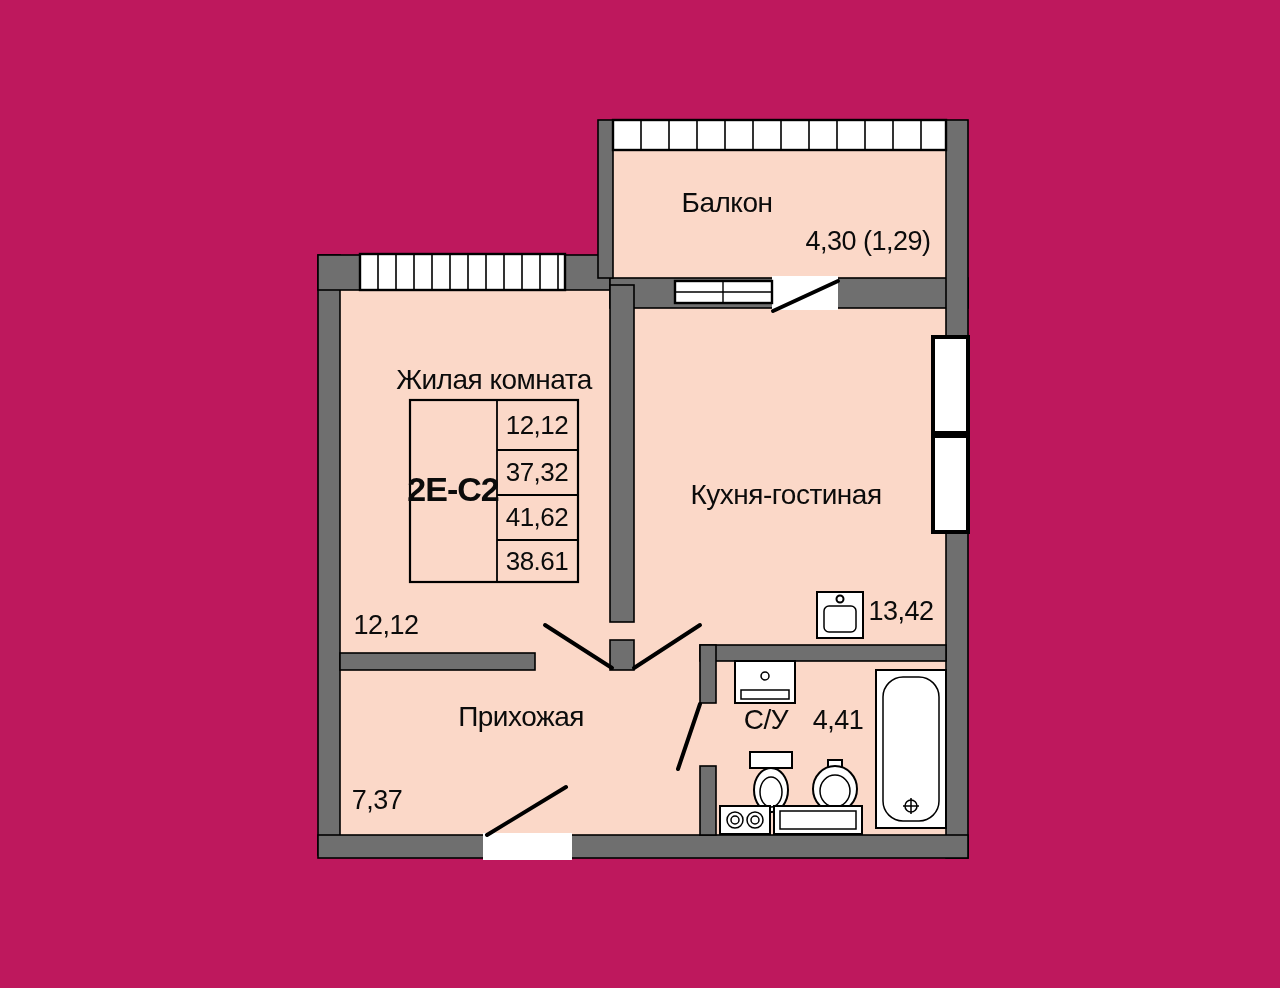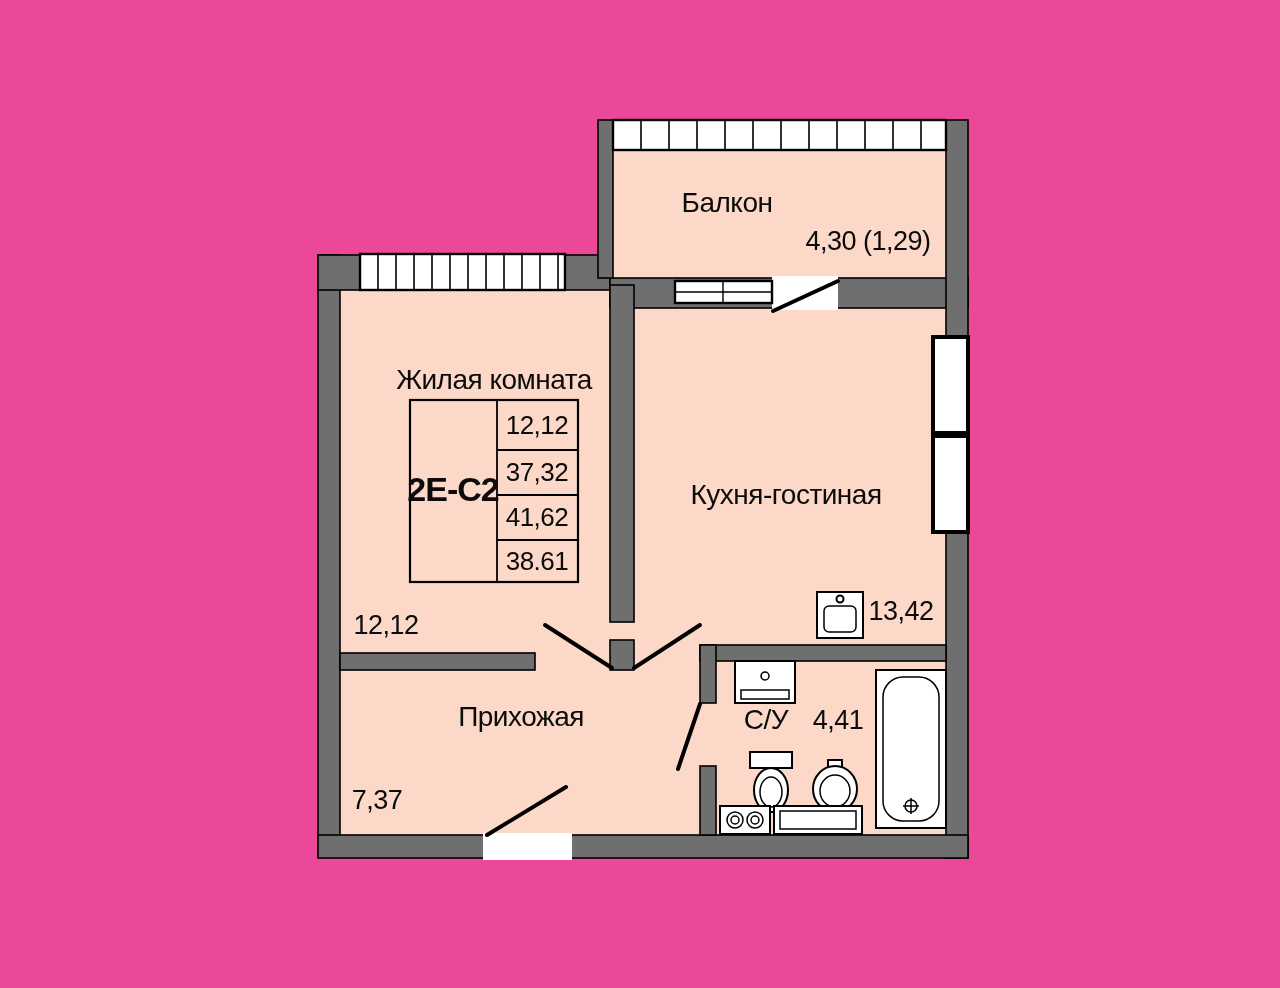--- a/index.html
+++ b/index.html
@@ -1,16 +1,16 @@
 <!DOCTYPE html>
 <html><head>
 <meta charset="utf-8">
 <style>
   html,body { margin:0; padding:0; background:#ffffff; }
-  .stage { width:1280px; height:988px; position:relative; background:#ec4899;text-align:right; }
+  .stage { width:1280px; height:988px; position:relative; background:#be185d;text-align:right; }
   svg { display:block; }
   .wall { stroke:#000000; stroke-width:1.6; }
   .open { fill:#ffffff; stroke:none; }
   .win  { fill:#ffffff; stroke:#000000; stroke-width:2.4; }
   .winthick { fill:#ffffff; stroke:#000000; stroke-width:4; }
   .tick { stroke:#000000; stroke-width:1.6; fill:none; }
   .thin { stroke:#000000; stroke-width:1.4; fill:none; }
   .leaf { stroke:#000000; stroke-width:4; fill:none; stroke-linecap:round; }
   .fx   { fill:#ffffff; stroke:#000000; stroke-width:2; }
   .fxthin { fill:none; stroke:#000000; stroke-width:1.5; }

